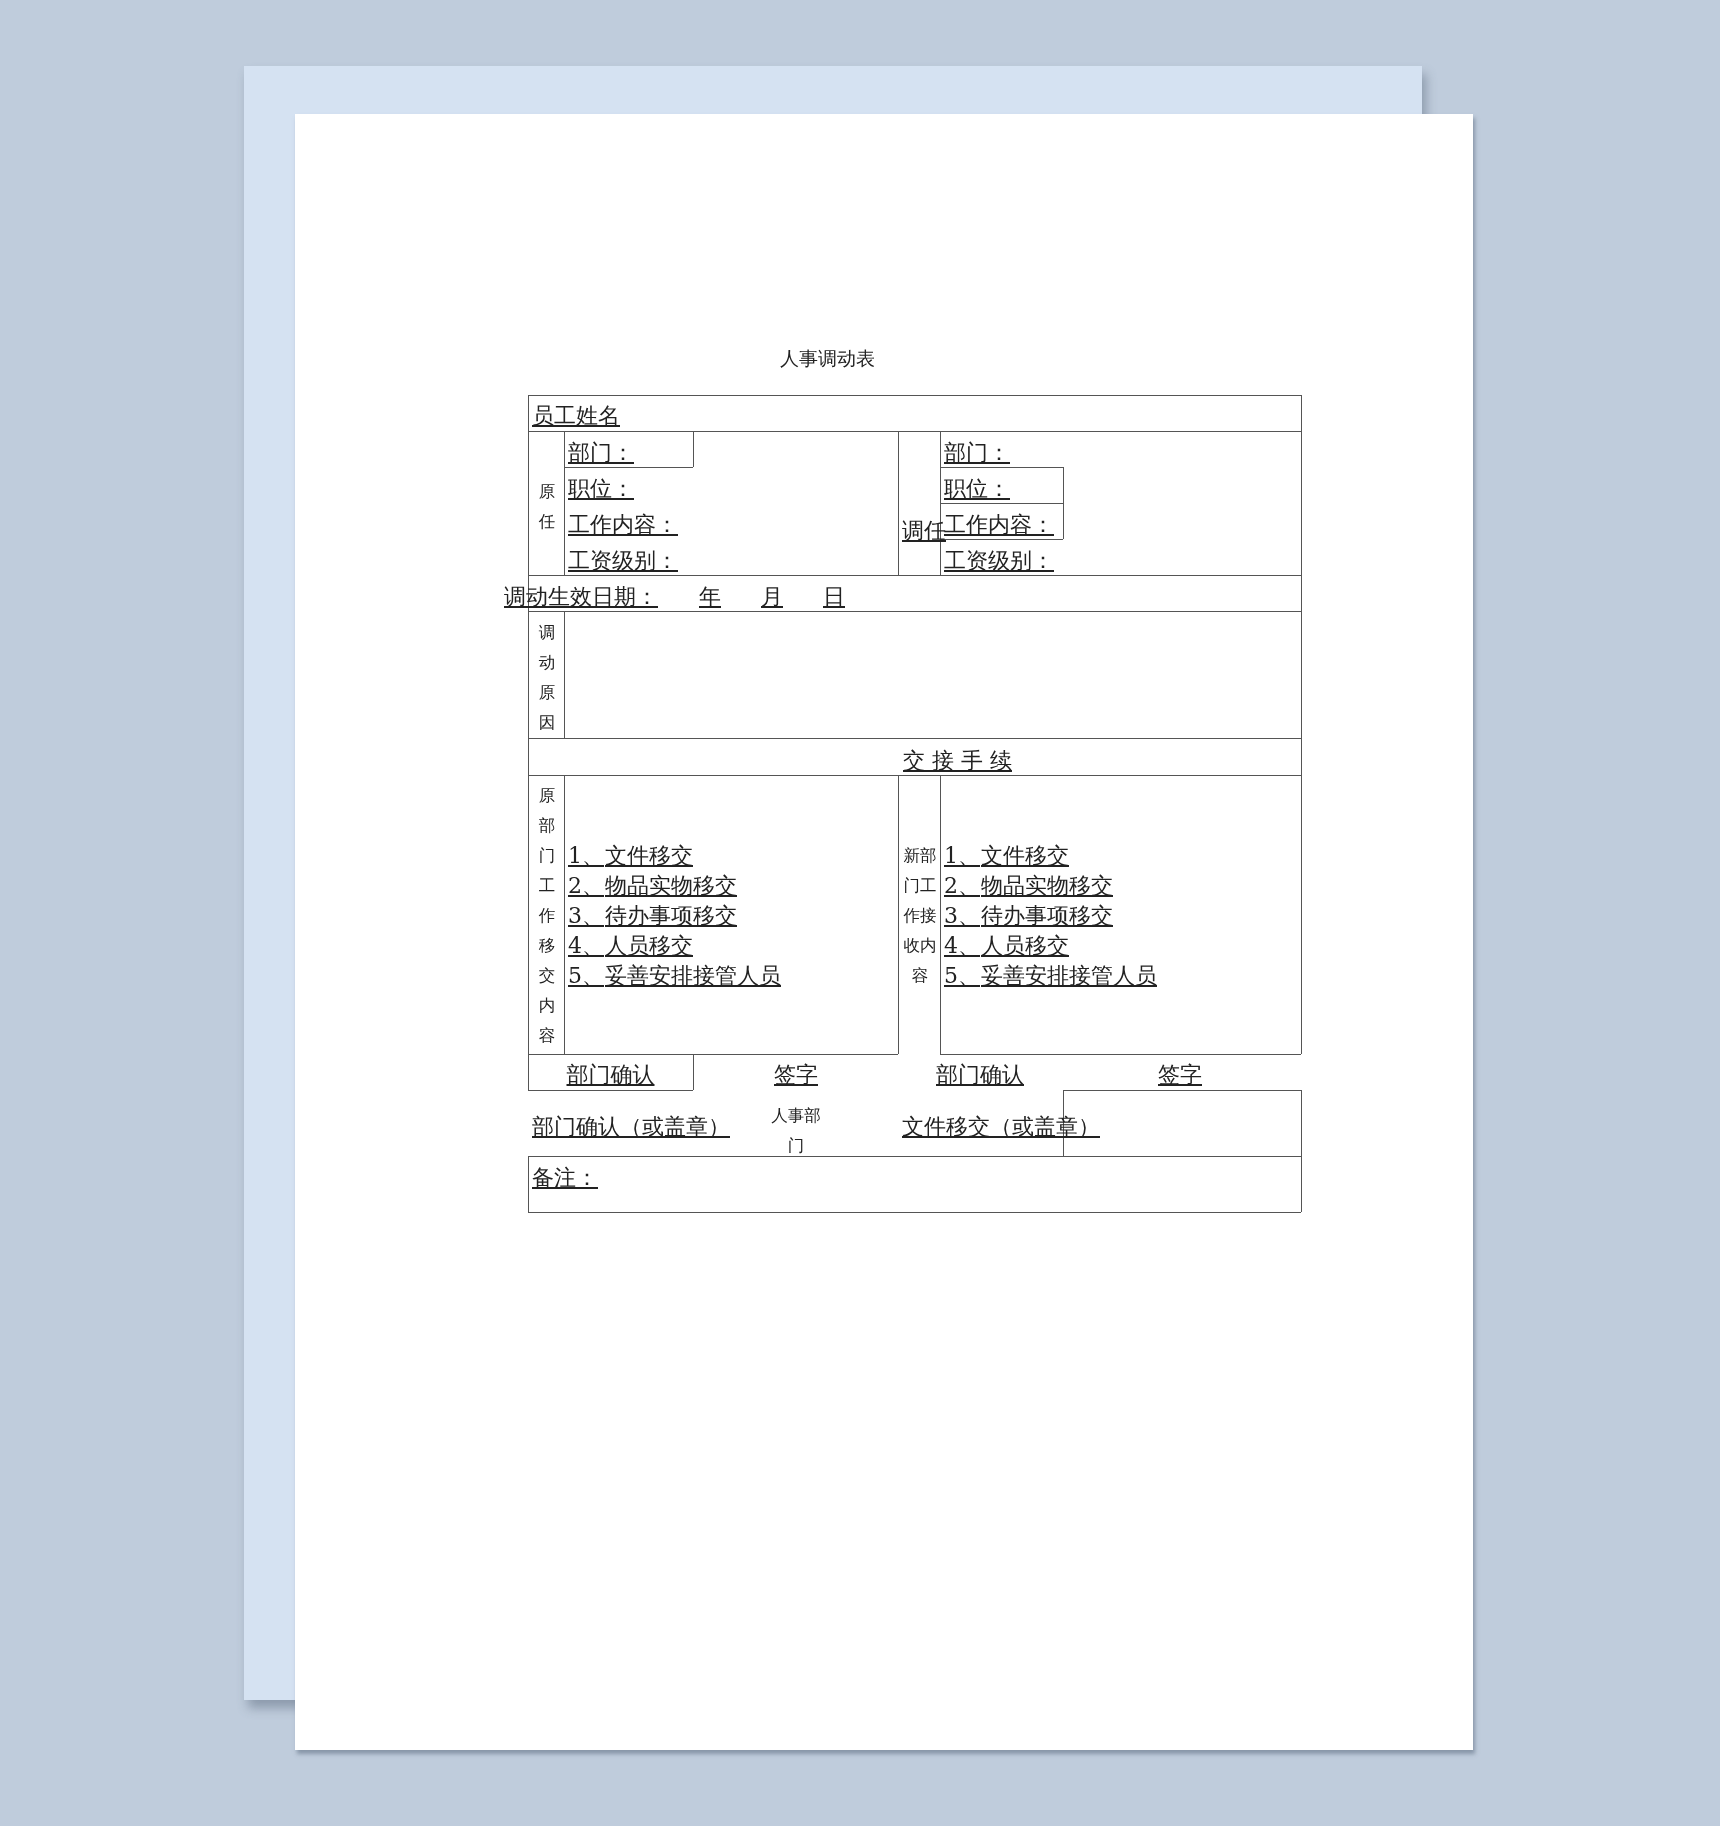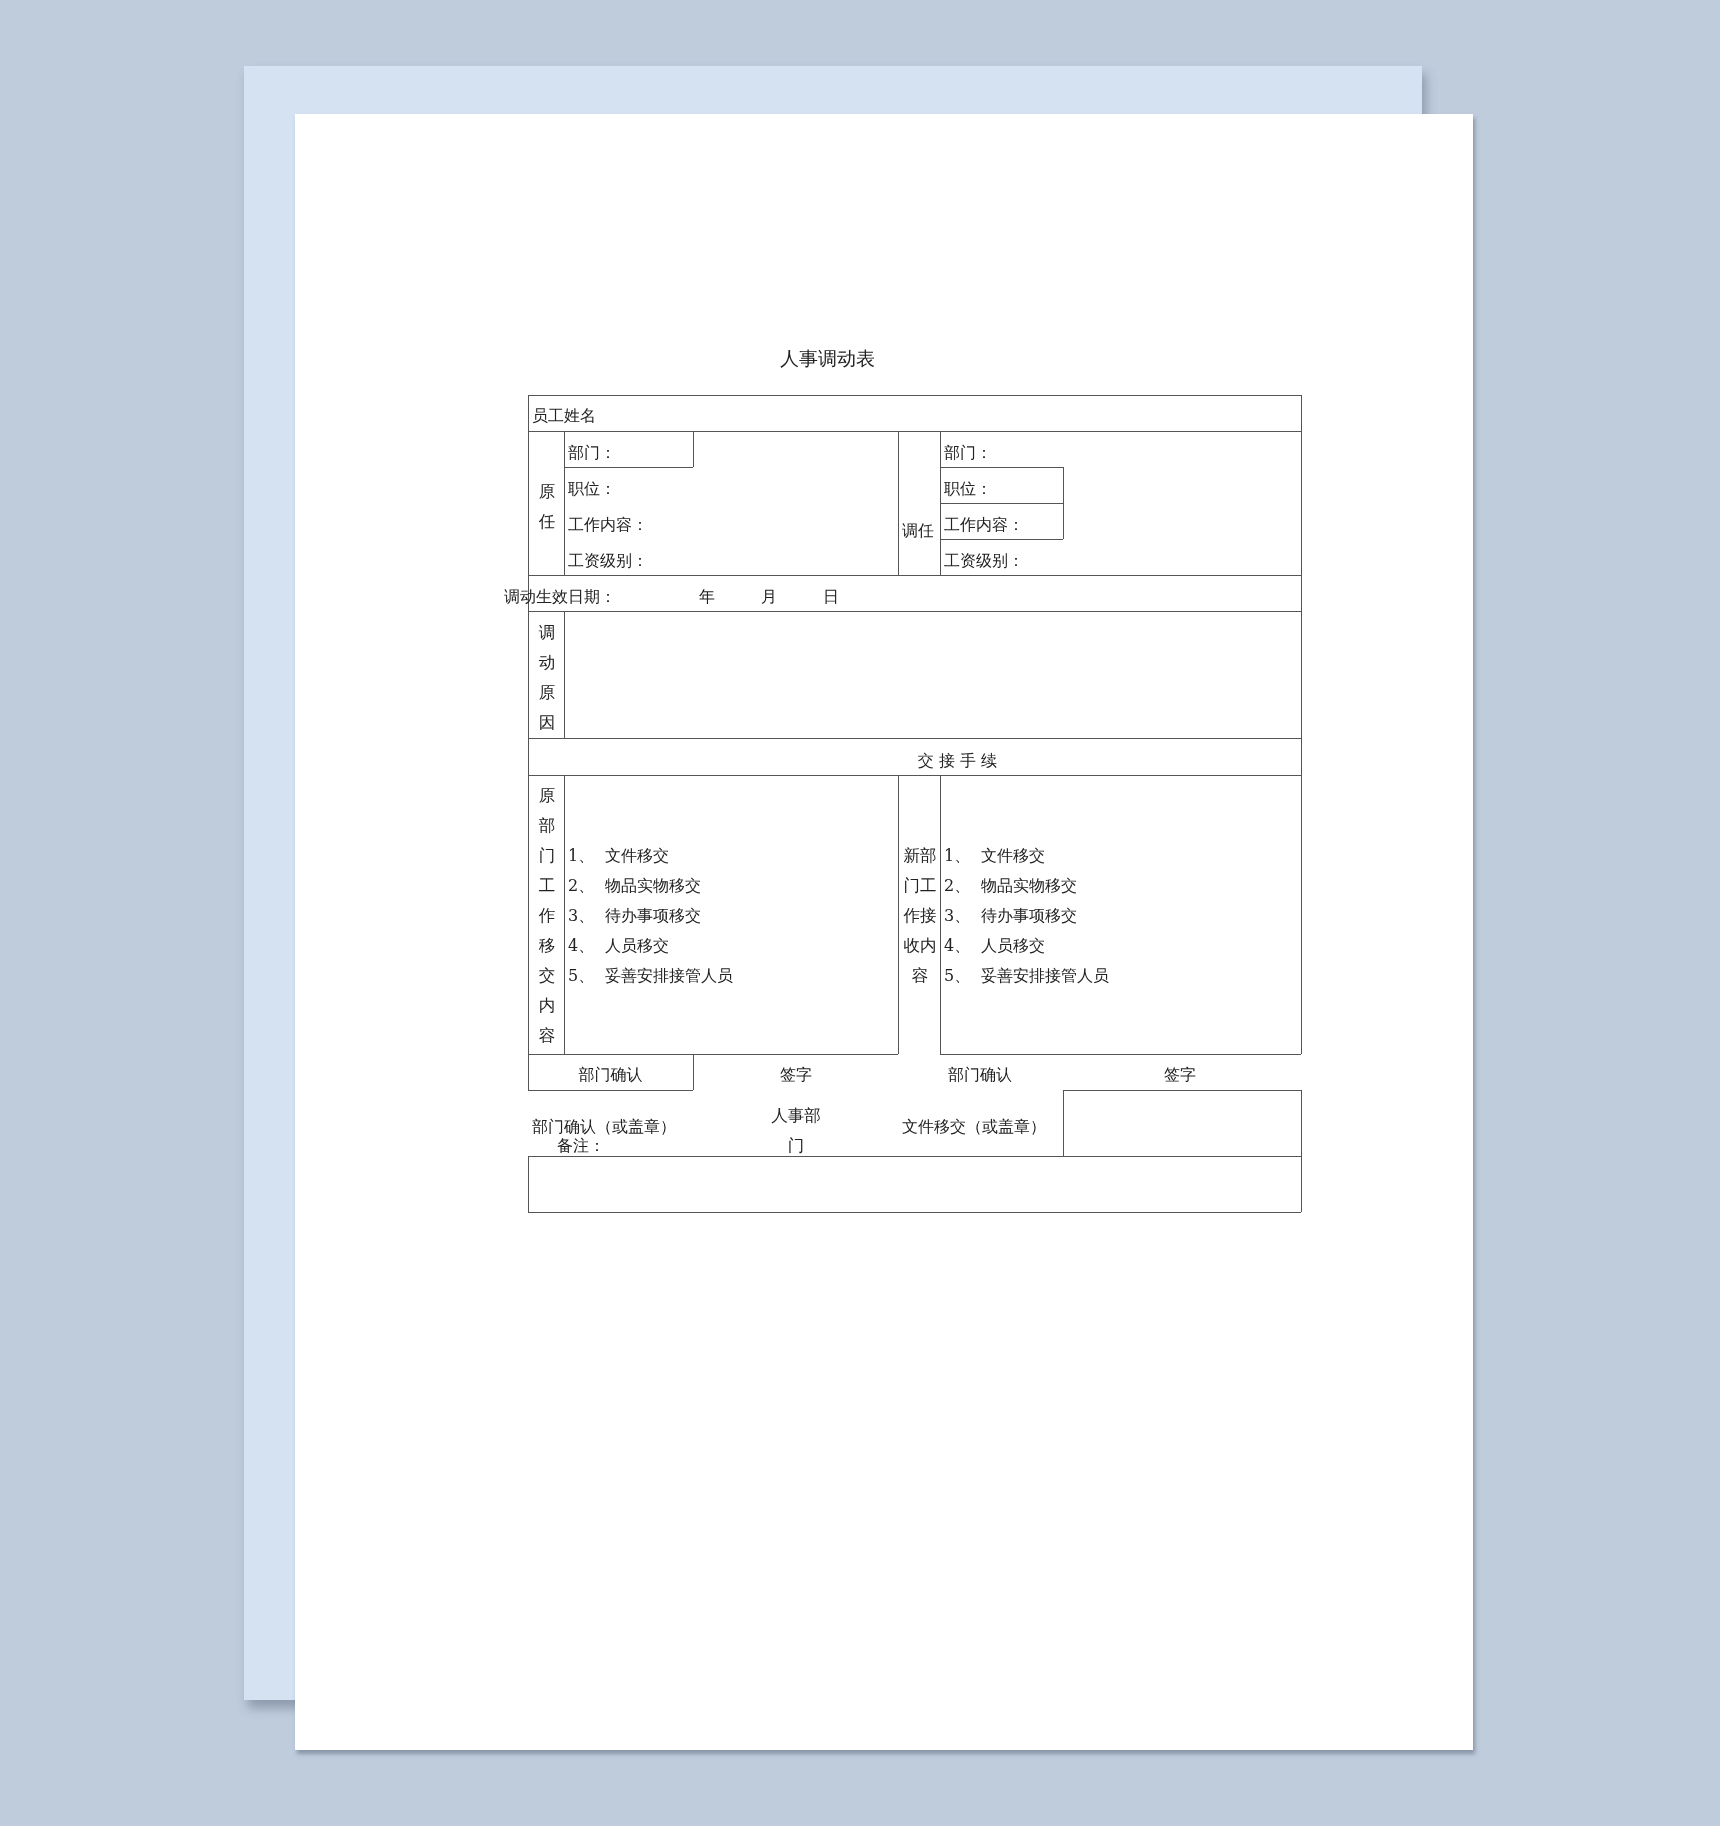--- a/index.html
+++ b/index.html
@@ -12,21 +12,21 @@
     background:#d5e2f2; box-shadow: 4px 8px 10px rgba(80,95,115,0.45);
   }
   .sheet-front {
     position:absolute; left:295px; top:114px; width:1178px; height:1636px;
     background:#ffffff; box-shadow: 2px 4px 4px rgba(90,105,125,0.55);
   }
   .abs { position:absolute; }
   .title { position:absolute; left:780px; top:346px; width:200px; text-align:left; font-size:19px; }
   .line-h { position:absolute; height:0; border-top:1.5px solid #555; }
   .line-v { position:absolute; width:0; border-left:1.5px solid #555; }
-  .t { position:absolute; font-size:16px; line-height:20px; white-space:nowrap; }
+  .t { position:absolute; font-size:22px; line-height:20px; white-space:nowrap;text-decoration:underline; }
   .vt { position:absolute; font-size:16.5px; line-height:30px; width:30px; text-align:center; }
   .c { text-align:center; }
 </style>
 </head>
 <body>
 
 <div class="sheet-back"></div>
 <div class="sheet-front"></div>
 
 <div class="title">人事调动表</div>
@@ -178,14 +178,14 @@
 <div class="t c" style="left:1120px; top:1065px; width:120px;">签字</div>
 
 <div class="t" style="left:532px; top:1117px;">部门确认（或盖章）</div>
 <div class="abs" style="left:736px; top:1101px; width:120px; text-align:center; font-size:16.5px; line-height:30px;">
   <div>人事部</div>
   <div>门</div>
 </div>
 <div class="t" style="left:902px; top:1117px;">文件移交（或盖章）</div>
 <div class="abs" style="left:1066px; top:1093px; width:232px; height:60px;"></div>
 
-<div class="t" style="left:532px; top:1136px;margin-left:25px;">备注：</div>
+<div class="t" style="left:532px; top:1168px;">备注：</div>
 <div class="abs" style="left:580px; top:1160px; width:716px; height:48px;"></div>
 
 </body></html>

